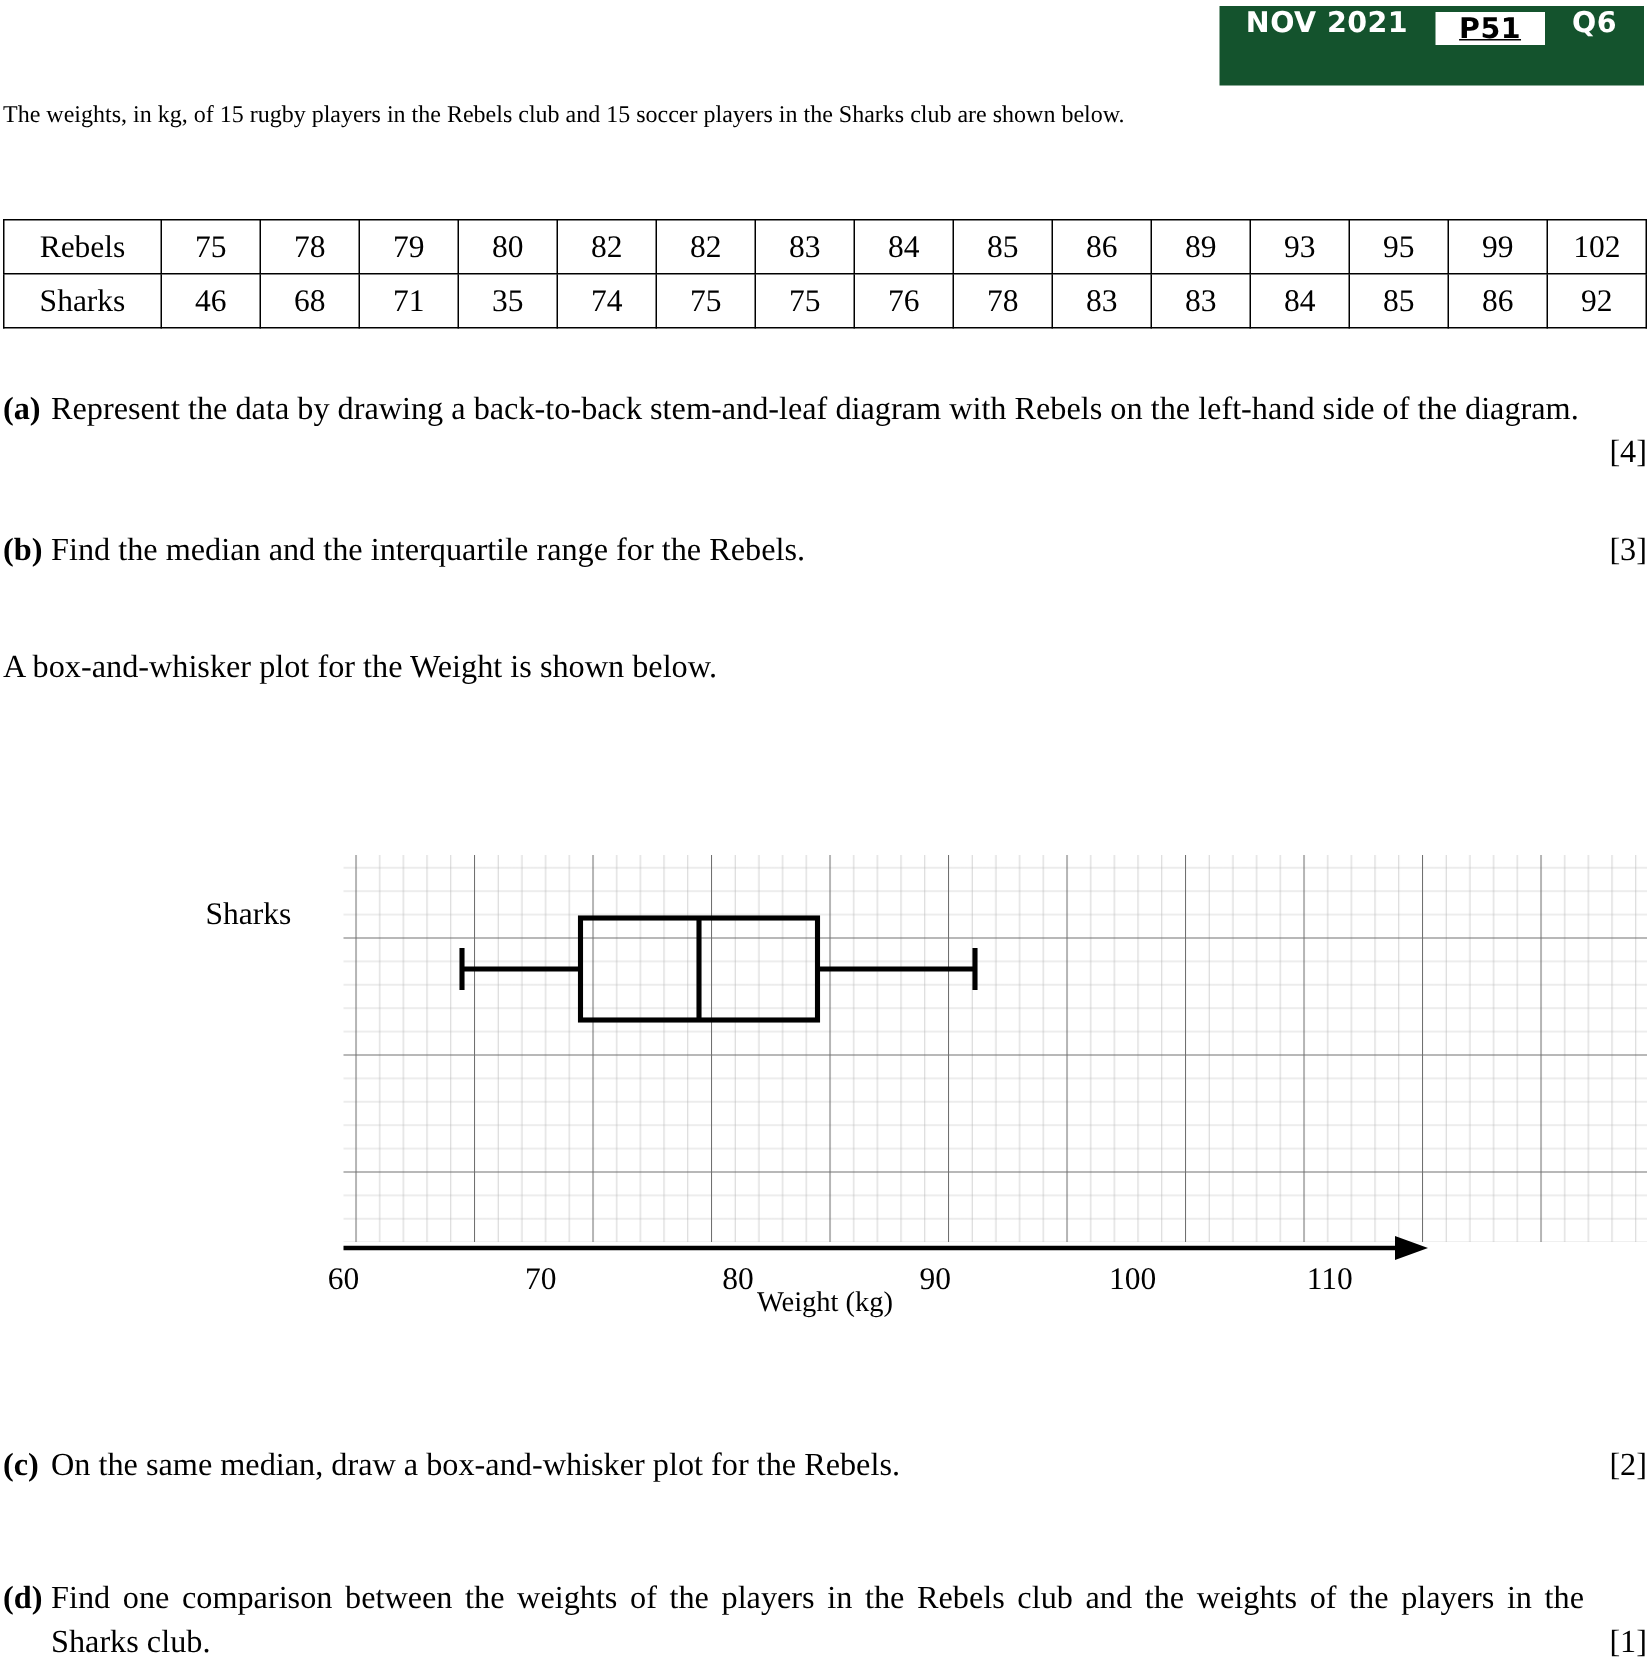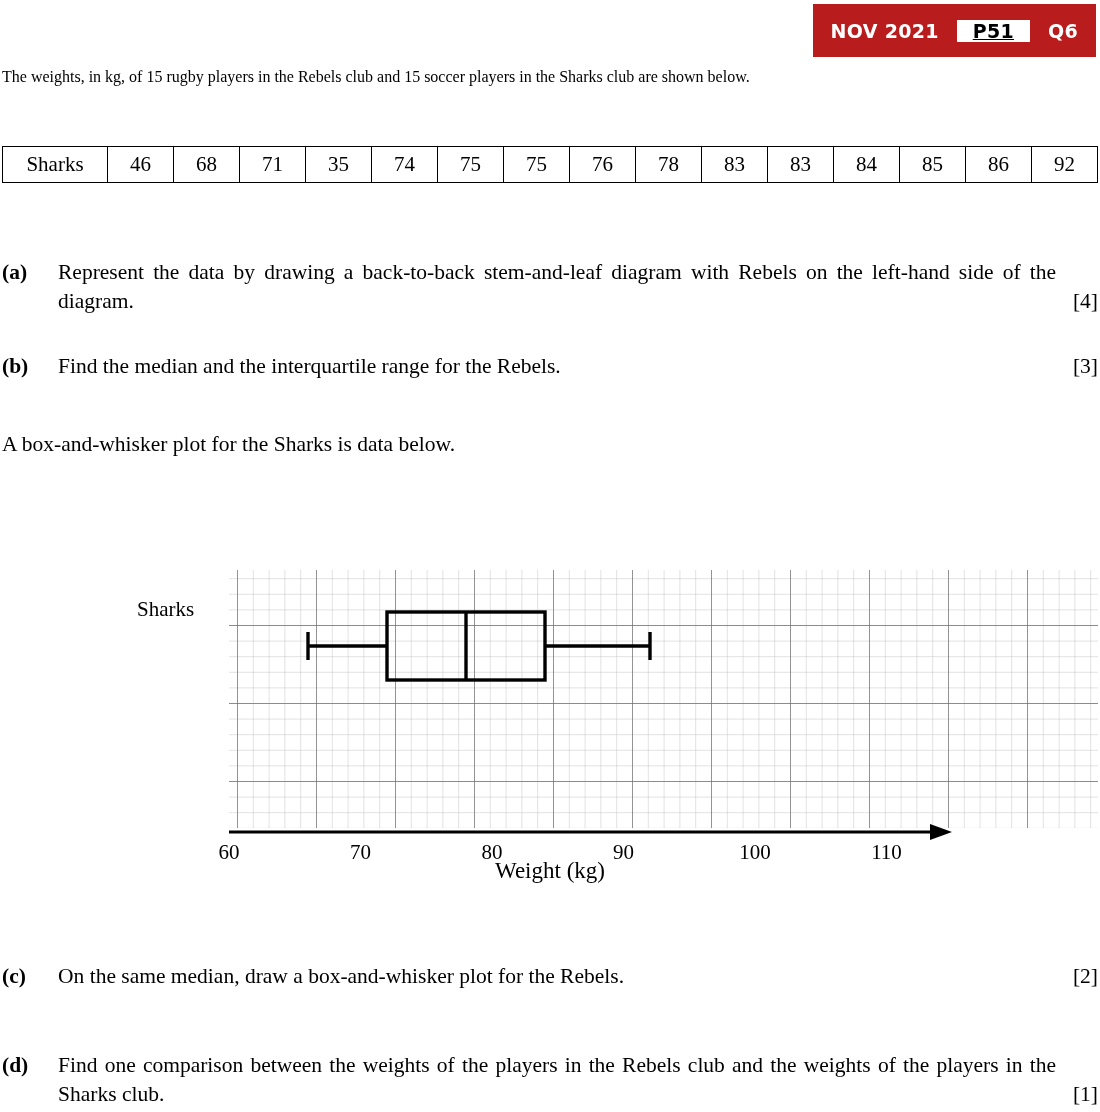--- a/index.html
+++ b/index.html
@@ -15,22 +15,22 @@
     position: relative;
     overflow: hidden;
   }
 
   
   .badge-wrap {
     position: absolute;
     top: 4px;
     right: 4px;
     display: flex;
-    align-items: center;
-    background: #b91c1c;
+    align-items: flex-start;
+    background: #14532d;
     height: 53px;
   }
   .badge-seg {
     display: flex;
     align-items: center;
     justify-content: center;
     font-family: "DejaVu Sans", sans-serif;
     font-weight: bold;
     font-size: 19px;
     letter-spacing: .3px;
@@ -85,21 +85,21 @@
   }
   .part .tag {
     position: absolute;
     left: 0;
     top: 0;
     font-weight: bold;
     font-family: "Liberation Serif", serif;
   }
   .part .txt {
     display: block;
-    margin-left: 56px;
+    margin-left: 32px;
     text-align: justify;
     padding-right: 42px;
   }
   .marks {
     position: absolute;
     right: 0;
     font-size: 21.5px;
   }
 
   .plain {
@@ -123,36 +123,54 @@
     left: 137px;
     top: 597px;
     font-size: 21px;
   }
   .axis-label {
     position: absolute;
     left: 0;
     top: 858px;
     width: 1100px;
     text-align: center;
-    font-size: 23px;
+    font-size: 19px;
   }
 </style>
 </head>
 <body>
 
 <div class="badge-wrap">
   <div class="badge-seg">NOV 2021</div>
   <div class="badge-seg white">P51</div>
   <div class="badge-seg">Q6</div>
 </div>
 
 <div class="intro">The weights, in kg, of 15 rugby players in the Rebels club and 15 soccer players in the Sharks club are shown below.</div>
 
 <table class="data-table">
   <tbody>
+    <tr>
+      <td class="rowlabel">Rebels</td>
+      <td>75</td>
+      <td>78</td>
+      <td>79</td>
+      <td>80</td>
+      <td>82</td>
+      <td>82</td>
+      <td>83</td>
+      <td>84</td>
+      <td>85</td>
+      <td>86</td>
+      <td>89</td>
+      <td>93</td>
+      <td>95</td>
+      <td>99</td>
+      <td>102</td>
+    </tr>
     <tr>
       <td class="rowlabel">Sharks</td>
       <td>46</td>
       <td>68</td>
       <td>71</td>
       <td>35</td>
       <td>74</td>
       <td>75</td>
       <td>75</td>
       <td>76</td>
@@ -172,21 +190,21 @@
   <span class="txt">Represent the data by drawing a back-to-back stem-and-leaf diagram with Rebels on the left-hand side of the diagram.</span>
   <span class="marks" style="top:29px;">[4]</span>
 </div>
 
 <div class="part" style="top:352px;">
   <span class="tag">(b)</span>
   <span class="txt">Find the median and the interquartile range for the Rebels.</span>
   <span class="marks" style="top:0px;">[3]</span>
 </div>
 
-<div class="plain" style="top:430px;">A box-and-whisker plot for the Sharks is data below.</div>
+<div class="plain" style="top:430px;">A box-and-whisker plot for the Weight is shown below.</div>
 
 <div class="chart-wrap">
   <svg width="1100" height="380" viewBox="0 0 1100 380">
     <defs>
       <pattern id="smallGrid" width="15.8" height="15.6" patternUnits="userSpaceOnUse">
         <path d="M 15.8 0 L 0 0 0 15.6" fill="none" stroke="#b5b5b5" stroke-width="0.8"></path>
       </pattern>
       <pattern id="bigGrid" width="79" height="78" patternUnits="userSpaceOnUse">
         <rect width="79" height="78" fill="url(#smallGrid)"></rect>
         <path d="M 79 0 L 0 0 0 78" fill="none" stroke="#707070" stroke-width="1.4"></path>

